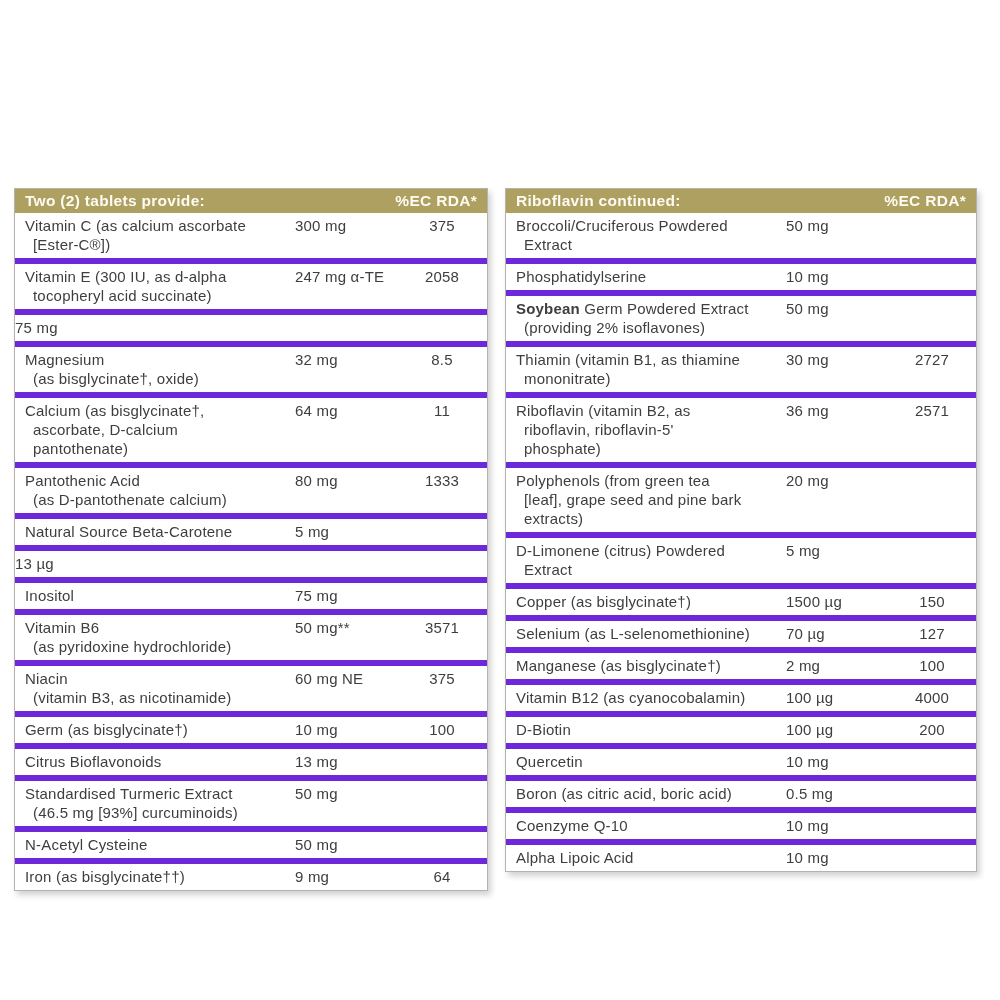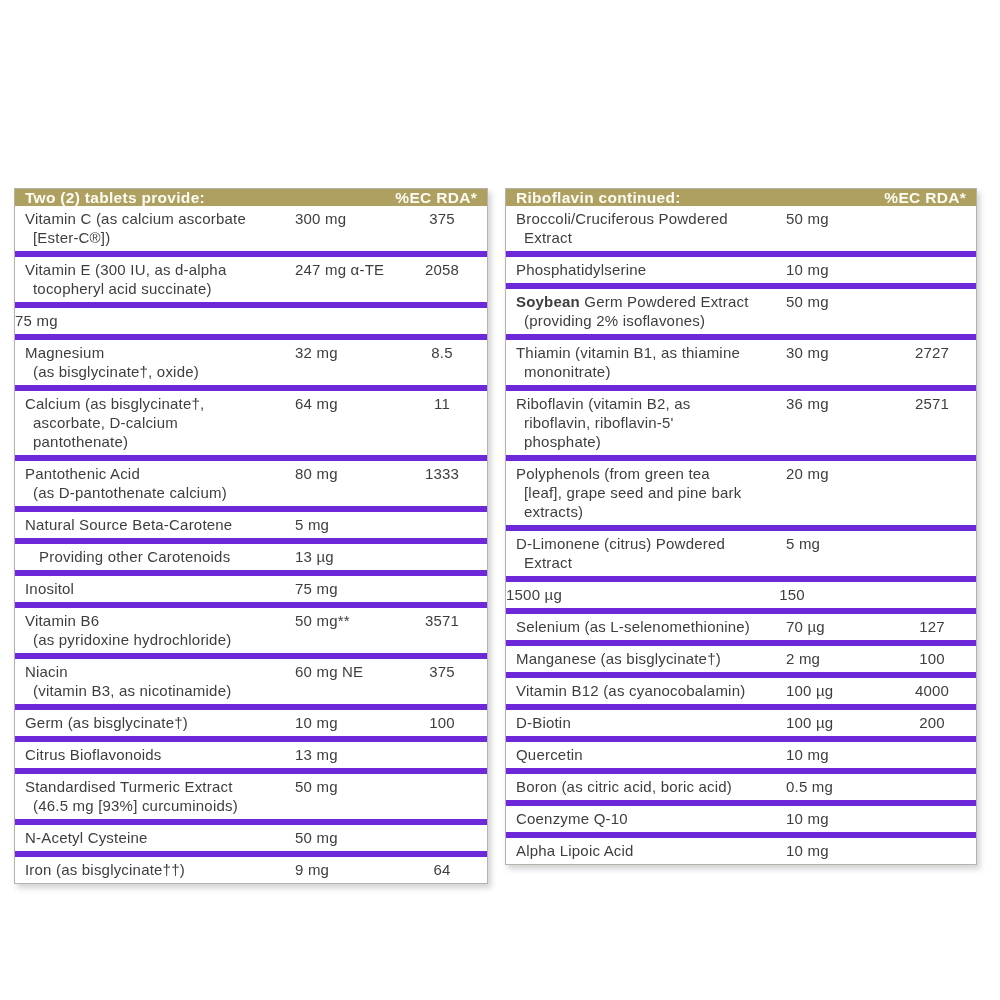--- a/index.html
+++ b/index.html
@@ -21,21 +21,21 @@
     border: 1px solid #b5b3ac;
     box-shadow: 3px 4px 6px rgba(0,0,0,0.18);
     box-sizing: border-box;
   }
   .panel.left  { left: 14px;  top: 188px; width: 474px; }
   .panel.right { left: 505px; top: 188px; width: 472px; }
   .thead {
     display: flex;
     justify-content: space-between;
     align-items: center;
-    height: 17px;
+    height: 24px;
     padding: 0 10px;
     background: var(--accent, #ada061);
     color: #fdfbf2;
     font-weight: bold;
     font-size: 15.5px;
     letter-spacing: 0.3px;
   }
   .row {
     display: flex;
     align-items: flex-start;
@@ -114,21 +114,20 @@
 (as D-pantothenate calcium)</div>
           <div class="cell amount">80 mg</div>
           <div class="cell rda">1333</div>
         </div>
         <div class="row">
           <div class="cell name">Natural Source Beta-Carotene</div>
           <div class="cell amount">5 mg</div>
           <div class="cell rda"></div>
         </div>
         <div class="row">
-          <div class="cell name indent">Providing other Carotenoids</div>
           <div class="cell amount">13 µg</div>
           <div class="cell rda"></div>
         </div>
         <div class="row">
           <div class="cell name">Inositol</div>
           <div class="cell amount">75 mg</div>
           <div class="cell rda"></div>
         </div>
         <div class="row">
           <div class="cell name">Vitamin B6
@@ -214,20 +213,21 @@
           <div class="cell amount">20 mg</div>
           <div class="cell rda"></div>
         </div>
         <div class="row">
           <div class="cell name">D-Limonene (citrus) Powdered
 Extract</div>
           <div class="cell amount">5 mg</div>
           <div class="cell rda"></div>
         </div>
         <div class="row">
+          <div class="cell name">Copper (as bisglycinate†)</div>
           <div class="cell amount">1500 µg</div>
           <div class="cell rda">150</div>
         </div>
         <div class="row">
           <div class="cell name">Selenium (as L-selenomethionine)</div>
           <div class="cell amount">70 µg</div>
           <div class="cell rda">127</div>
         </div>
         <div class="row">
           <div class="cell name">Manganese (as bisglycinate†)</div>

